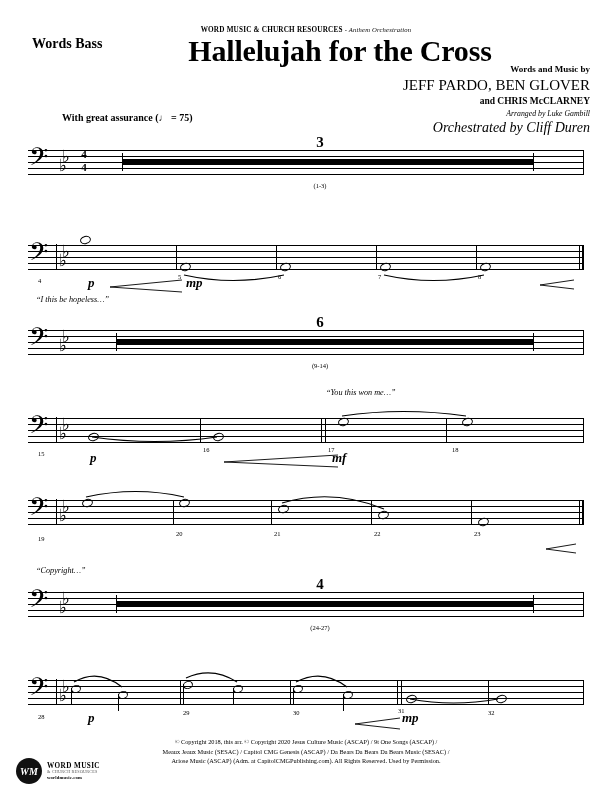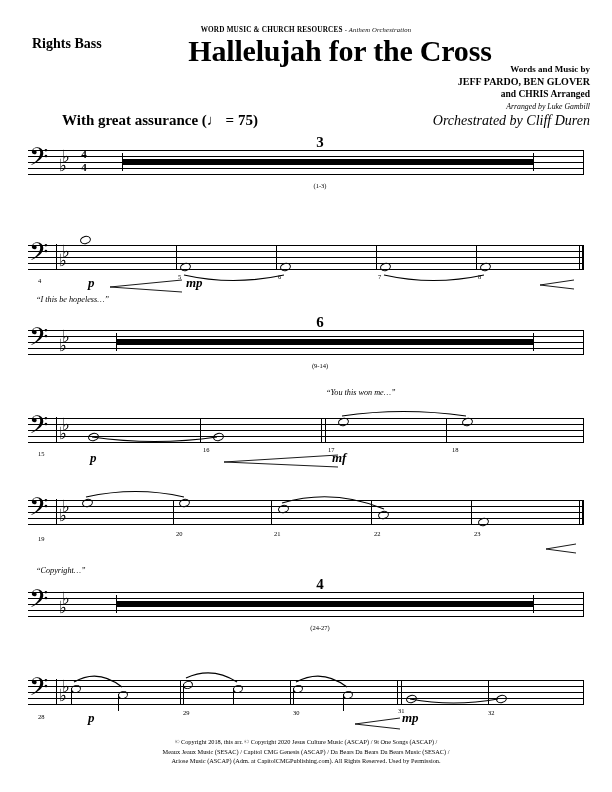--- a/index.html
+++ b/index.html
@@ -39,28 +39,28 @@
     font-size: 30px; font-weight: bold;
     font-family: "Liberation Serif", serif;
     letter-spacing: -0.2px;
     margin-left: 34px;
   }
   .credits {
     position: absolute; top: 64px; right: 22px;
     text-align: right; line-height: 1.28;
   }
   .credits .c1 { font-size: 9px; font-weight: bold; }
-  .credits .c2 { font-size: 10px; font-weight: bold; }
+  .credits .c2 { font-size: 15px; font-weight: normal; }
   .credits .c3 { font-size: 9.5px; font-weight: bold; }
   .credits .c4 { font-size: 7.8px; font-style: italic; margin-top: 2px;}
   .credits .c5 { font-size: 14px; font-style: italic; text-align: right; }
 
   .tempo {
     position: absolute; top: 112px; left: 62px;
-    font-size: 15px; font-weight: bold; white-space: nowrap;
+    font-size: 10px; font-weight: bold; white-space: nowrap;
   }
   .tempo .metro { font-weight: bold; }
 
   
   .system { position: absolute; left: 0; width: 612px; }
   .staff { position: absolute; }
   .sline {
     position: absolute; height: 1px; background: #000; left: 0; right: 0;
   }
   .barline { position: absolute; width: 1px; background: #000; }
@@ -148,28 +148,28 @@
 </head>
 <body>
 
 <div class="page">
 
   <div class="pub-line">
     <span>WORD MUSIC &amp; CHURCH RESOURCES</span>
     <span class="sub">- Anthem Orchestration</span>
   </div>
 
-  <div class="part-name">Rights Bass</div>
+  <div class="part-name">Words Bass</div>
 
   <div class="song-title">Hallelujah for the Cross</div>
 
   <div class="credits">
     <div class="c1">Words and Music by</div>
     <div class="c2">JEFF PARDO, BEN GLOVER</div>
-    <div class="c3">and CHRIS Arranged</div>
+    <div class="c3">and CHRIS McCLARNEY</div>
     <div class="c4">Arranged by Luke Gambill</div>
     <div class="c5">Orchestrated by Cliff Duren</div>
   </div>
 
   <div class="tempo">
     <span>With great assurance</span>
     <span class="metro">(♩ = 75)</span>
   </div>
 
   <div class="system" style="top:150px; height:40px;">
@@ -430,14 +430,22 @@
       <path d="M355 14 L400 19" fill="none" stroke="#000" stroke-width="0.9"></path>
     </svg>
   </div>
 
   <div class="copyright">
     <div>© Copyright 2018, this arr. © Copyright 2020 Jesus Culture Music (ASCAP) / 9t One Songs (ASCAP) /</div>
     <div>Meaux Jeaux Music (SESAC) / Capitol CMG Genesis (ASCAP) / Da Bears Da Bears Da Bears Music (SESAC) /</div>
     <div>Ariose Music (ASCAP) (Adm. at CapitolCMGPublishing.com). All Rights Reserved. Used by Permission.</div>
   </div>
 
+  <div class="logo-wrap">
+    <div class="logo-circle">WM</div>
+    <div class="logo-text">
+      <div class="l1">WORD MUSIC</div>
+      <div class="l2">&amp; CHURCH RESOURCES</div>
+      <div class="l3">worldmusic.com</div>
+    </div>
+  </div>
 
 </div>
 
 </body></html>

